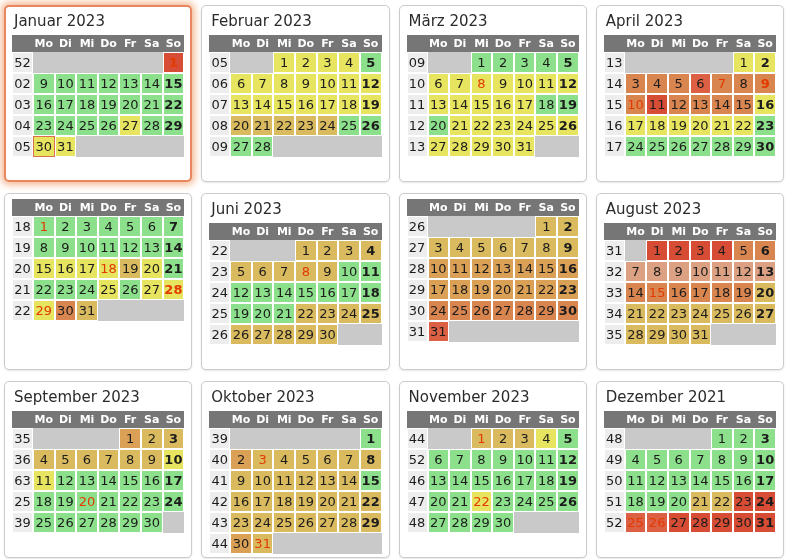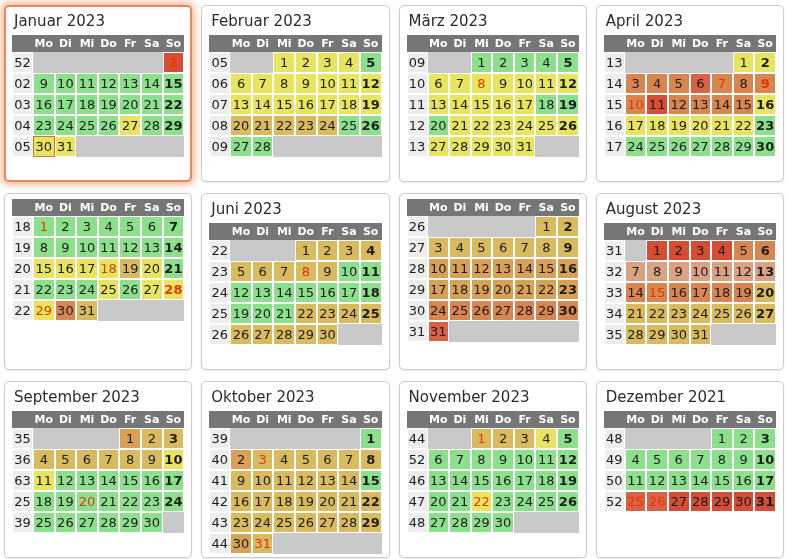--- a/index.html
+++ b/index.html
@@ -911,20 +911,30 @@
             <td class="wn">50</td>
             <td class="day" style="background: rgb(140, 224, 140);">11</td>
             <td class="day" style="background: rgb(140, 224, 140);">12</td>
             <td class="day" style="background: rgb(140, 224, 140);">13</td>
             <td class="day" style="background: rgb(140, 224, 140);">14</td>
             <td class="day" style="background: rgb(140, 224, 140);">15</td>
             <td class="day" style="background: rgb(140, 224, 140);">16</td>
             <td class="day" style="background: rgb(140, 224, 140);">17</td>
           </tr>
           <tr>
+            <td class="wn">51</td>
+            <td class="day" style="background: rgb(140, 224, 140);">18</td>
+            <td class="day" style="background: rgb(140, 224, 140);">19</td>
+            <td class="day" style="background: rgb(140, 224, 140);">20</td>
+            <td class="day" style="background: rgb(217, 186, 94);">21</td>
+            <td class="day" style="background: rgb(217, 186, 94);">22</td>
+            <td class="day" style="background: rgb(215, 76, 52);">23</td>
+            <td class="day" style="background: rgb(215, 76, 52);">24</td>
+          </tr>
+          <tr>
             <td class="wn">52</td>
             <td class="day holiday" style="background: rgb(220, 96, 68);">25</td>
             <td class="day holiday" style="background: rgb(220, 96, 68);">26</td>
             <td class="day" style="background: rgb(215, 76, 52);">27</td>
             <td class="day" style="background: rgb(215, 76, 52);">28</td>
             <td class="day" style="background: rgb(215, 76, 52);">29</td>
             <td class="day" style="background: rgb(215, 76, 52);">30</td>
             <td class="day" style="background: rgb(215, 76, 52);">31</td>
           </tr>
         </tbody>

